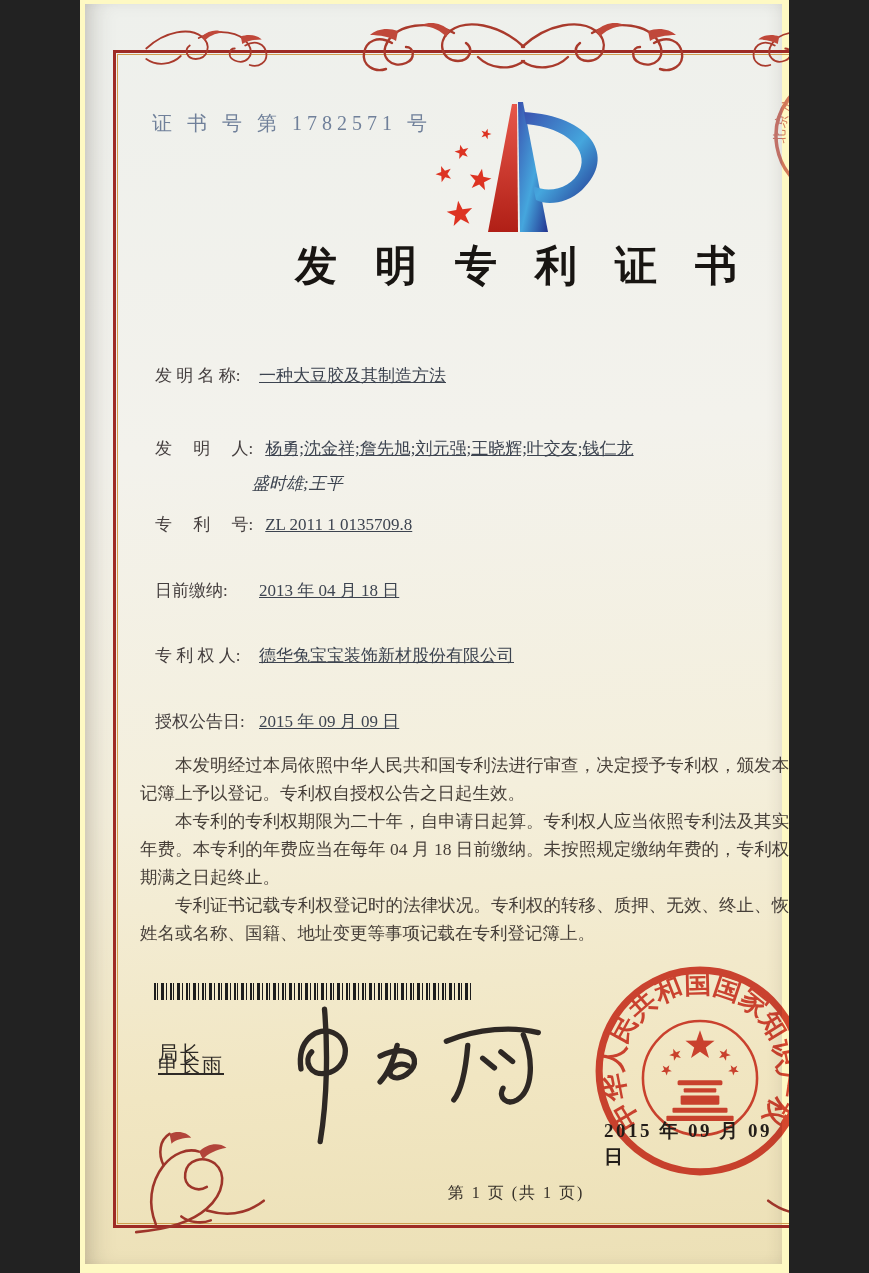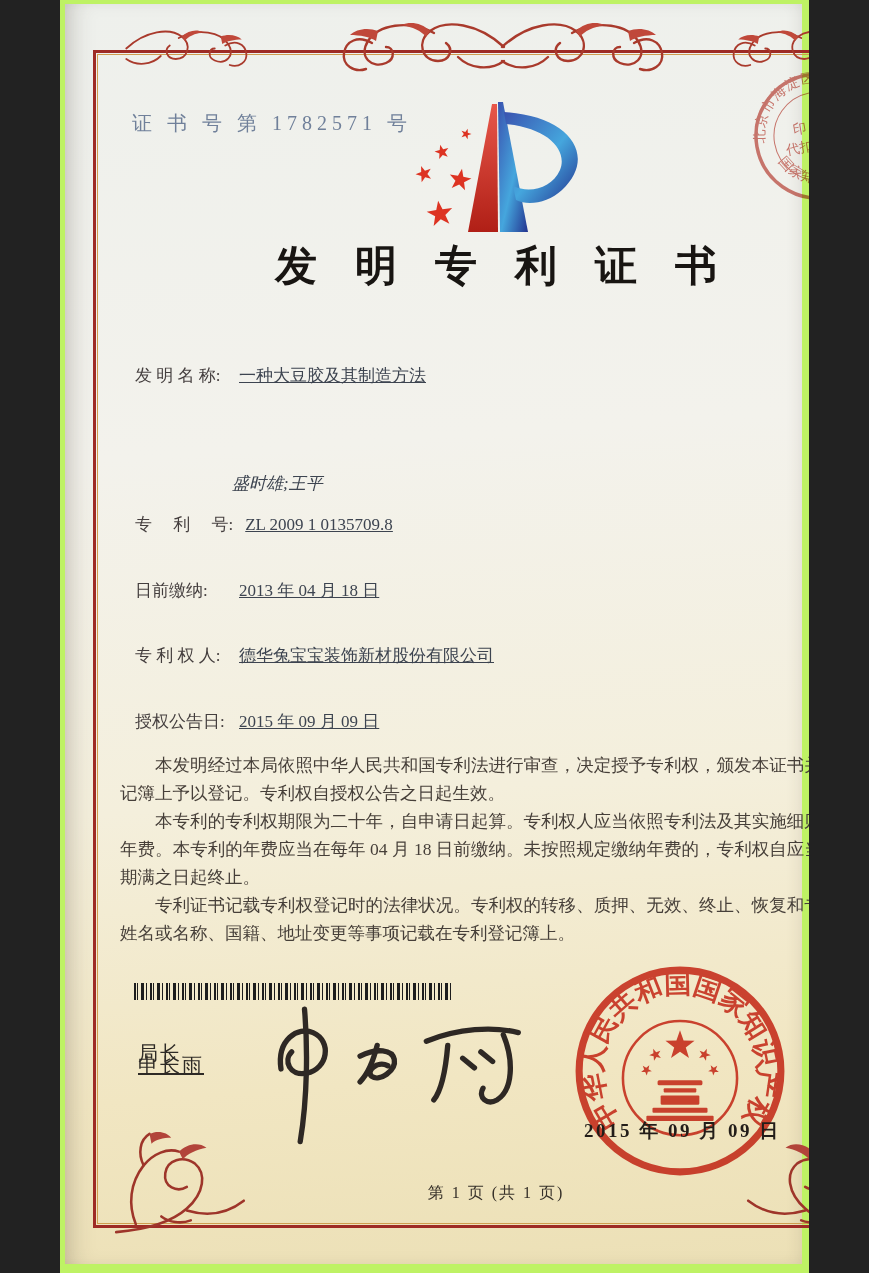--- a/index.html
+++ b/index.html
@@ -1,17 +1,17 @@
 <!DOCTYPE html>
 <html><head>
 <meta charset="utf-8">
 <style>
   html,body{margin:0;padding:0;}
   body{background:#222;font-family:"Liberation Serif","DejaVu Serif",serif;}
-  .stage{position:relative;width:709px;height:1273px;background:#bef264;overflow:hidden;margin:0 auto;padding-left:40px;}
+  .stage{position:relative;width:709px;height:1273px;background:#fef9c3;overflow:hidden;margin:0 auto;}
   .paper{position:absolute;left:5px;top:4px;right:7px;bottom:9px;
     background:linear-gradient(176deg,#eef0ec 0%,#f3f2ec 35%,#f4efdc 62%,#f1e6c2 84%,#ece0b6 100%);
     box-shadow:inset 18px 0 28px -18px rgba(60,50,40,.35), inset -10px 0 20px -14px rgba(60,50,40,.2);}
   .border-frame{position:absolute;left:33px;top:50px;width:806px;height:1172px;
     border:3px solid #9e2b25;}
   .border-frame::after{content:"";position:absolute;left:1px;top:1px;right:1px;bottom:1px;
     border:1px solid #cf9d4f;}
   .abs{position:absolute;}
   .cert-no{left:72px;top:110px;font-size:20px;letter-spacing:5px;color:#70809a;}
   .title{left:33px;top:238px;width:806px;text-align:center;font-size:42px;font-weight:700;
@@ -135,23 +135,26 @@
       <text x="70" y="64" text-anchor="middle" font-size="13.5">印 花 税</text>
       <text x="70" y="83" text-anchor="middle" font-size="13.5">代扣专用章</text>
     </g>
   </svg>
 
   <div class="abs title">发明专利证书</div>
 
   <div class="abs frow" style="top:364px">
     <span class="lb">发 明 名 称:</span><span class="val">一种大豆胶及其制造方法</span>
   </div>
+  <div class="abs frow" style="top:437px">
+    <span class="lb">发　 明　 人:</span><span class="val">杨勇;沈金祥;詹先旭;刘元强;王晓辉;叶交友;钱仁龙</span>
+  </div>
   <div class="abs cont-line" style="top:472px">盛时雄;王平</div>
   <div class="abs frow" style="top:513px">
-    <span class="lb">专　 利　 号:</span><span class="val">ZL 2009 1 0135709.8</span>
+    <span class="lb">专　 利　 号:</span><span class="val">ZL 2011 1 0135709.8</span>
   </div>
   <div class="abs frow" style="top:579px">
     <span class="lb">日前缴纳:</span><span class="val">2013 年 04 月 18 日</span>
   </div>
   <div class="abs frow" style="top:644px">
     <span class="lb">专 利 权 人:</span><span class="val">德华兔宝宝装饰新材股份有限公司</span>
   </div>
   <div class="abs frow" style="top:710px">
     <span class="lb">授权公告日:</span><span class="val">2015 年 09 月 09 日</span>
   </div>

